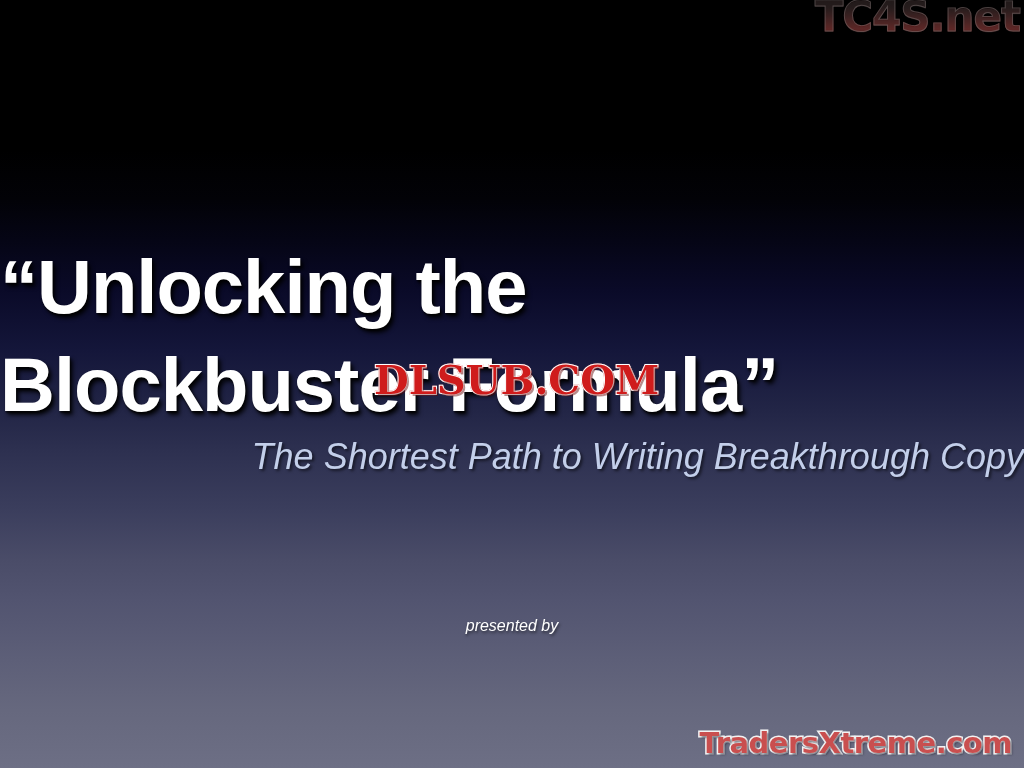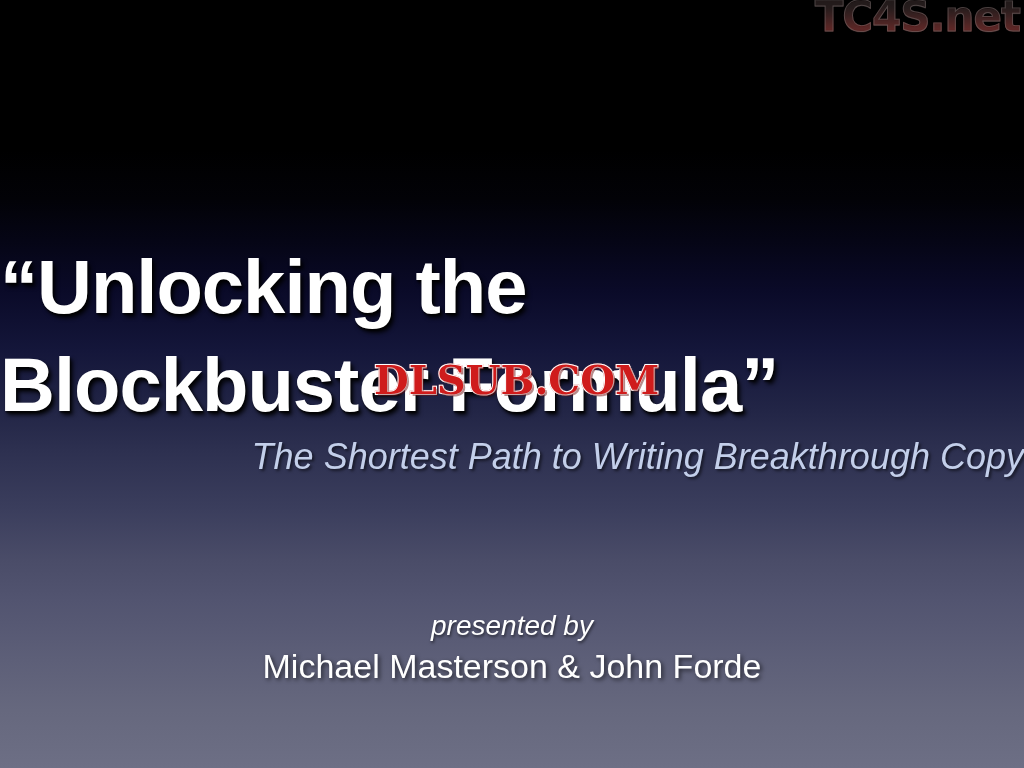--- a/index.html
+++ b/index.html
@@ -122,21 +122,21 @@
 
   
   .presented-by {
     position: absolute;
     top: 612px;
     left: 0;
     width: 1024px;
     text-align: center;
     font-family: "Liberation Sans", sans-serif;
     font-style: italic;
-    font-size: 28px;
+    font-size: 16px;
     line-height: 28px;
     color: #ffffff;
     text-shadow: 1px 2px 3px rgba(0,0,0,0.55);
   }
   .presenters {
     position: absolute;
     top: 644px;
     left: 0;
     width: 1024px;
     text-align: center;
@@ -181,16 +181,16 @@
   </div>
 
   <div class="wm-mid">
     <span class="wm-mid-inner">DLSUB.COM</span>
   </div>
 
   <div class="subtitle">The Shortest Path to Writing Breakthrough Copy</div>
 
   <div class="presented-by">presented by</div>
 
-  <div class="presenters">Michael Masterson &amp; John Forde</div>
 
+  <div class="wm-bottom">TradersXtreme.com</div>
 
 </div>
 
 </body></html>

